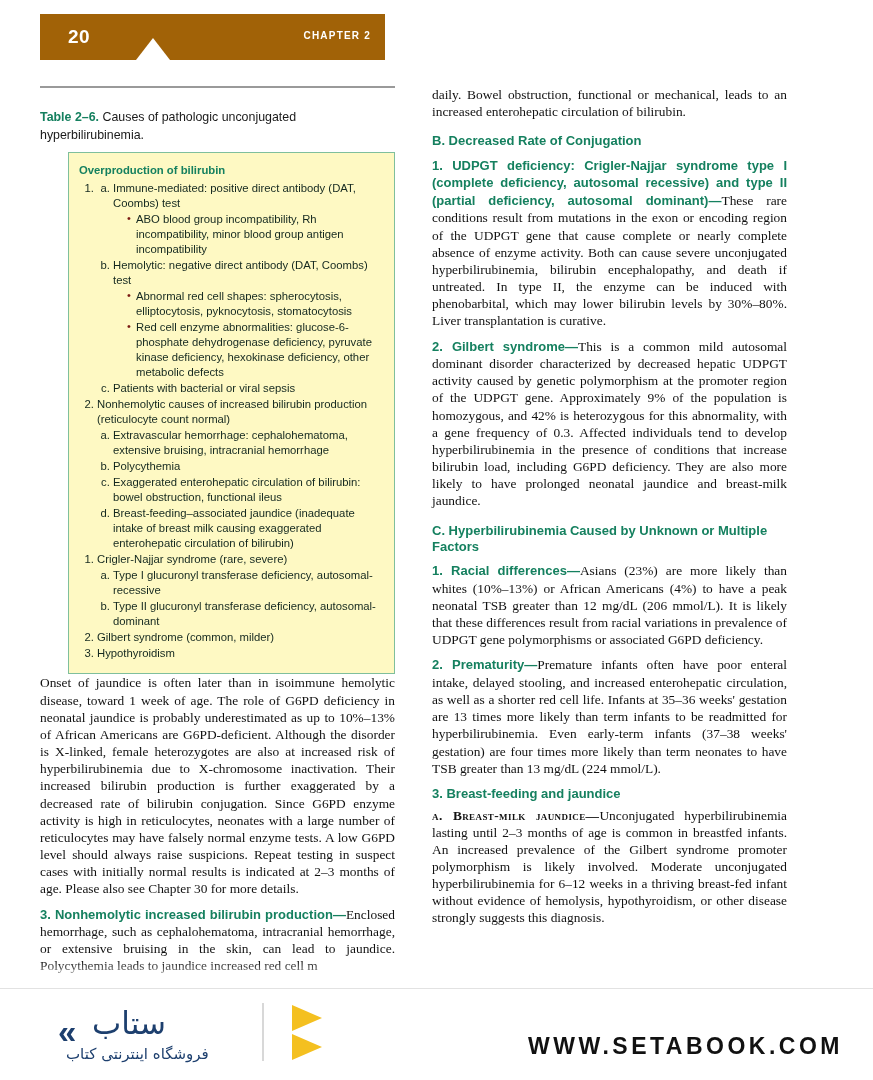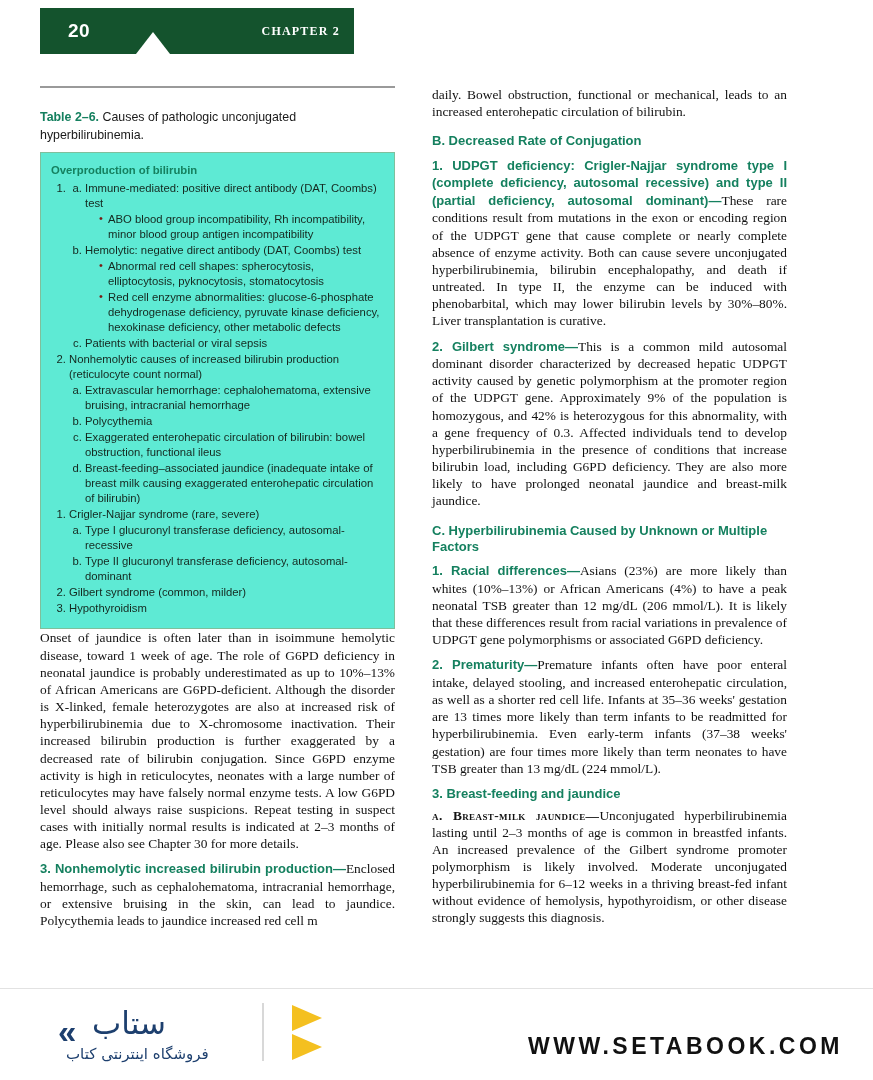--- a/index.html
+++ b/index.html
@@ -10,23 +10,23 @@
     background: #ffffff;
     font-family: "Liberation Serif", serif;
     color: #111;
     position: relative;
     overflow: hidden;
   }
 
   
   .header {
     position: absolute;
-    top: 8px; left: 40px;
-    width: 314px; height: 46px;
-    background: #14532d;
+    top: 14px; left: 40px;
+    width: 345px; height: 46px;
+    background: #a16207;
   }
   .header .notch {
     position: absolute;
     left: 96px; bottom: 0;
     width: 0; height: 0;
     border-left: 17px solid transparent;
     border-right: 17px solid transparent;
     border-bottom: 22px solid #ffffff;
   }
   .page-num {
@@ -34,23 +34,23 @@
     left: 28px; top: 12px;
     font-family: "Liberation Sans", sans-serif;
     font-weight: bold;
     font-size: 19px;
     color: #ffffff;
     letter-spacing: .5px;
   }
   .chapter-label {
     position: absolute;
     right: 14px; top: 16px;
-    font-family: Liberation Serif, serif;
-    font-weight: bold;
-    font-size: 12px;
+    font-family: Liberation Sans, sans-serif;
+    font-weight: bold;
+    font-size: 10px;
     color: #ffffff;
     letter-spacing: 1.2px;
   }
 
   
   .col {
     position: absolute;
     top: 86px;
     width: 355px;
   }
@@ -63,27 +63,28 @@
     font-size: 12.4px;
     line-height: 1.45;
     color: #1a1a1a;
     border-top: 2.5px solid #9a9a9a;
     padding-top: 21px;
     margin-bottom: 7px;
   }
   .table-title b { color: #15805f; }
 
   .table-box {
-    background: #5eead4;
+    background: #fef9c3;
     border: 1px solid #7fbf9c;
     padding: 7px 10px 11px 10px;
     font-family: "Liberation Sans", sans-serif;
     font-size: 11.3px;
     line-height: 1.33;
     color: #14281f;
+    margin-left: 28px;
   }
   .tb-head {
     color: #15805f;
     font-weight: bold;
     margin: 3px 0 3px 0;
   }
   .tb-head.second { margin-top: 10px; }
   ol.lev1 { margin: 0; padding-left: 18px; list-style-type: decimal; }
   ol.lev1 > li { margin: 1px 0; }
   ol.lev2 { margin: 0; padding-left: 16px; list-style-type: lower-alpha; }

